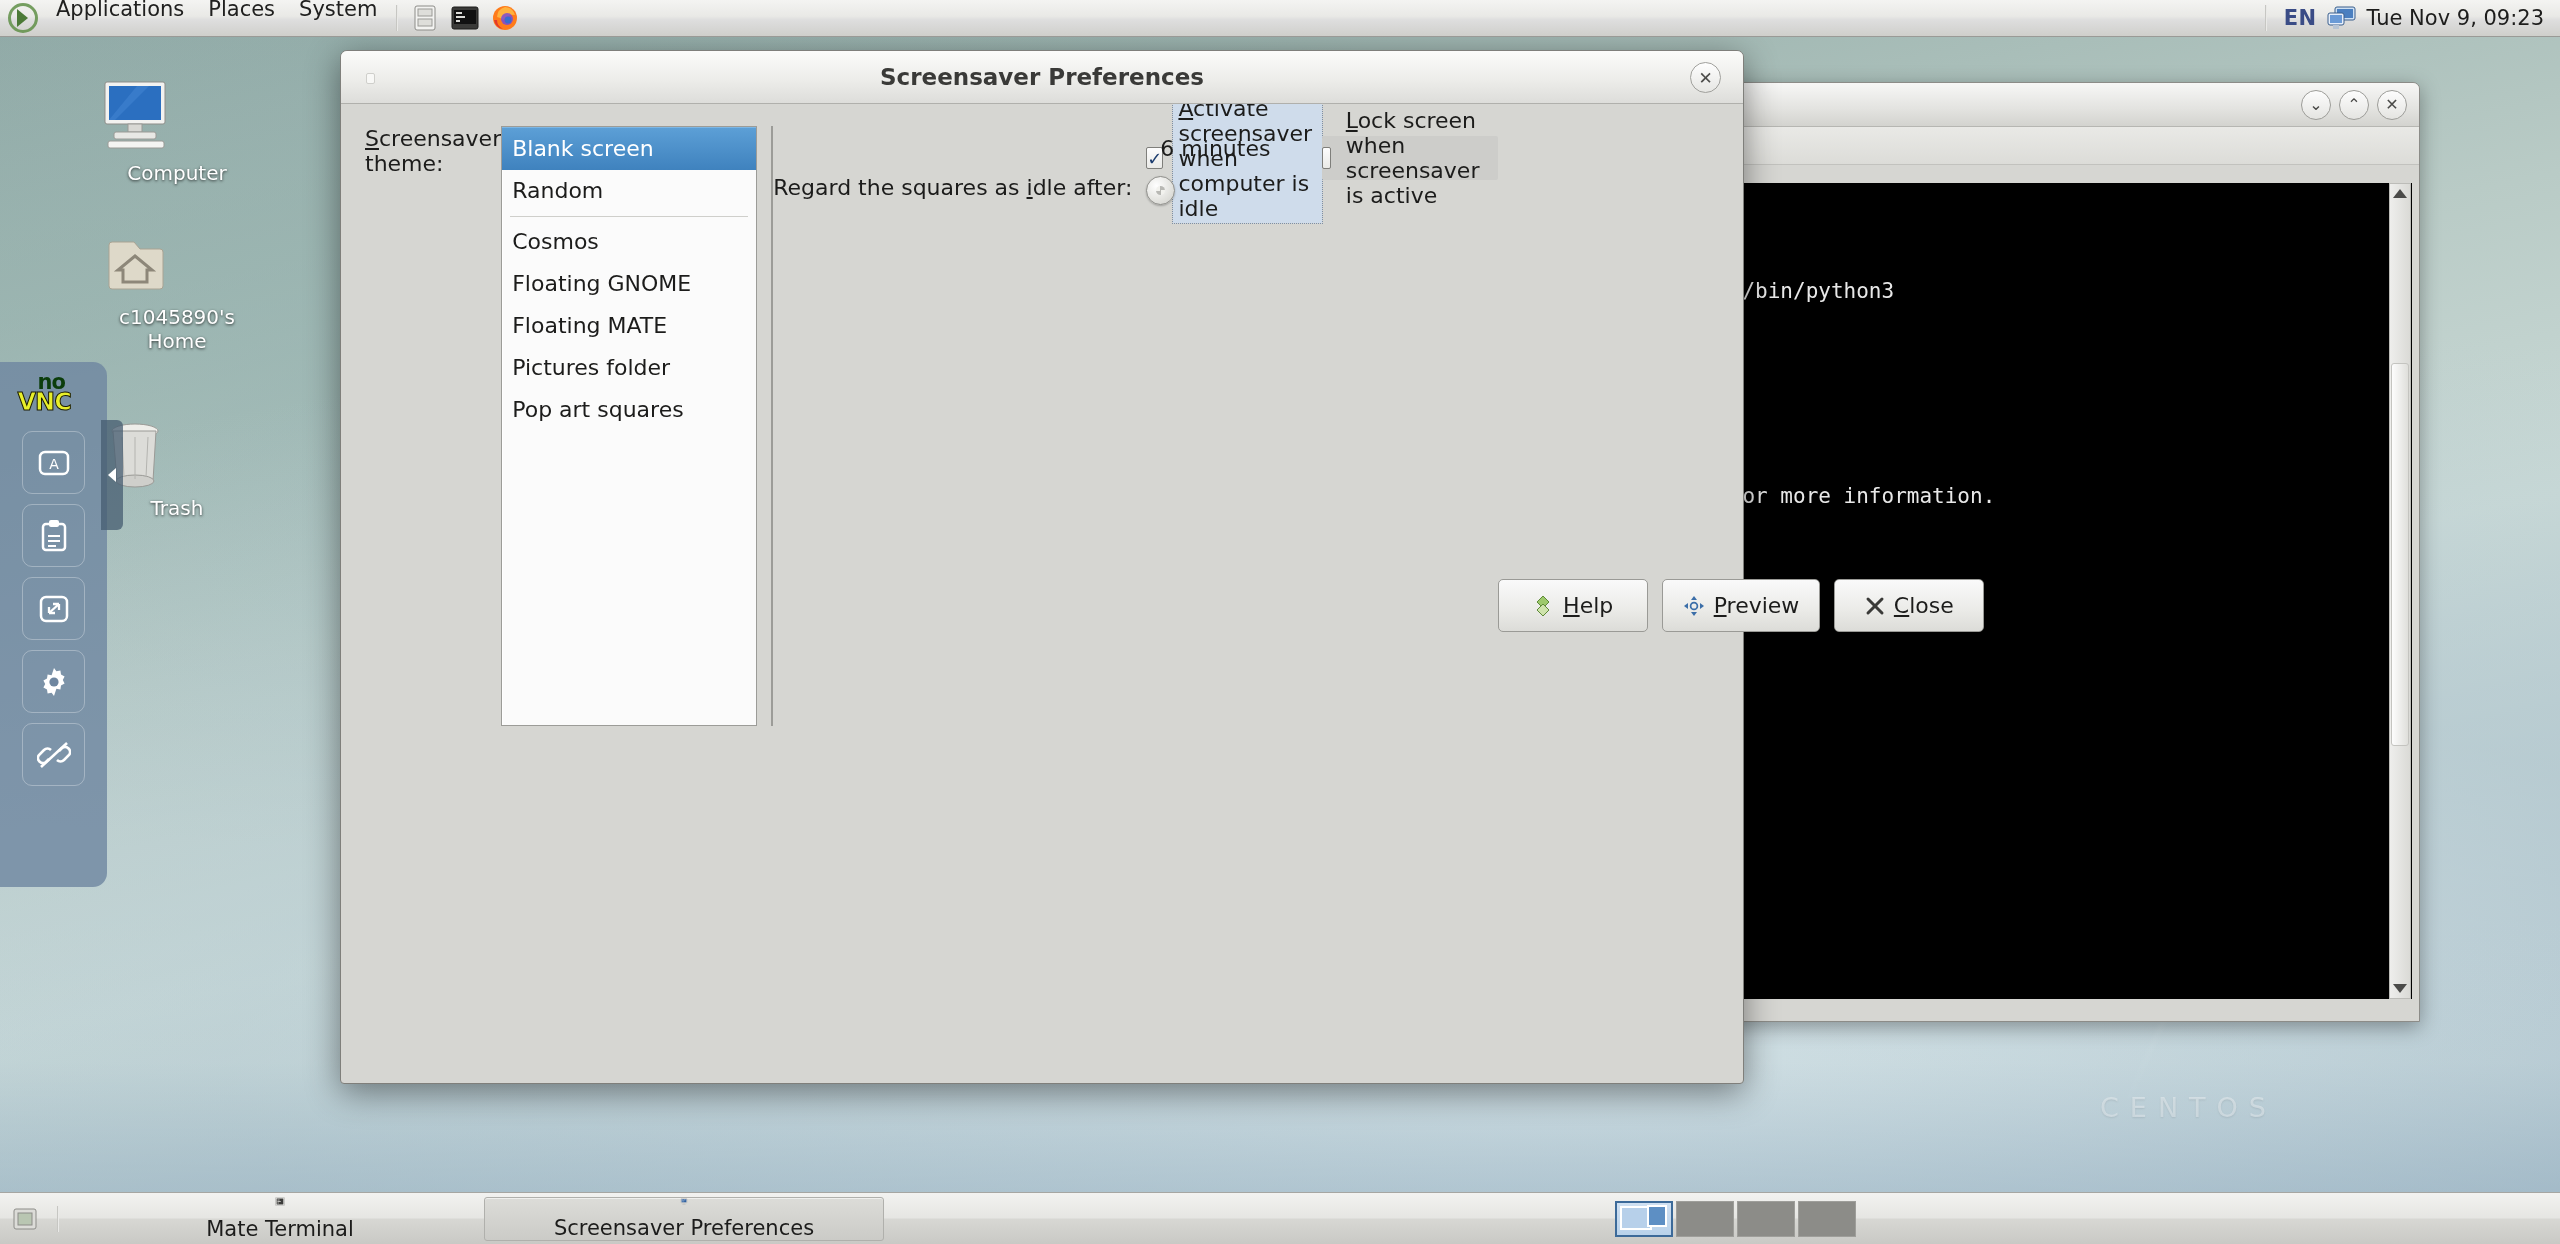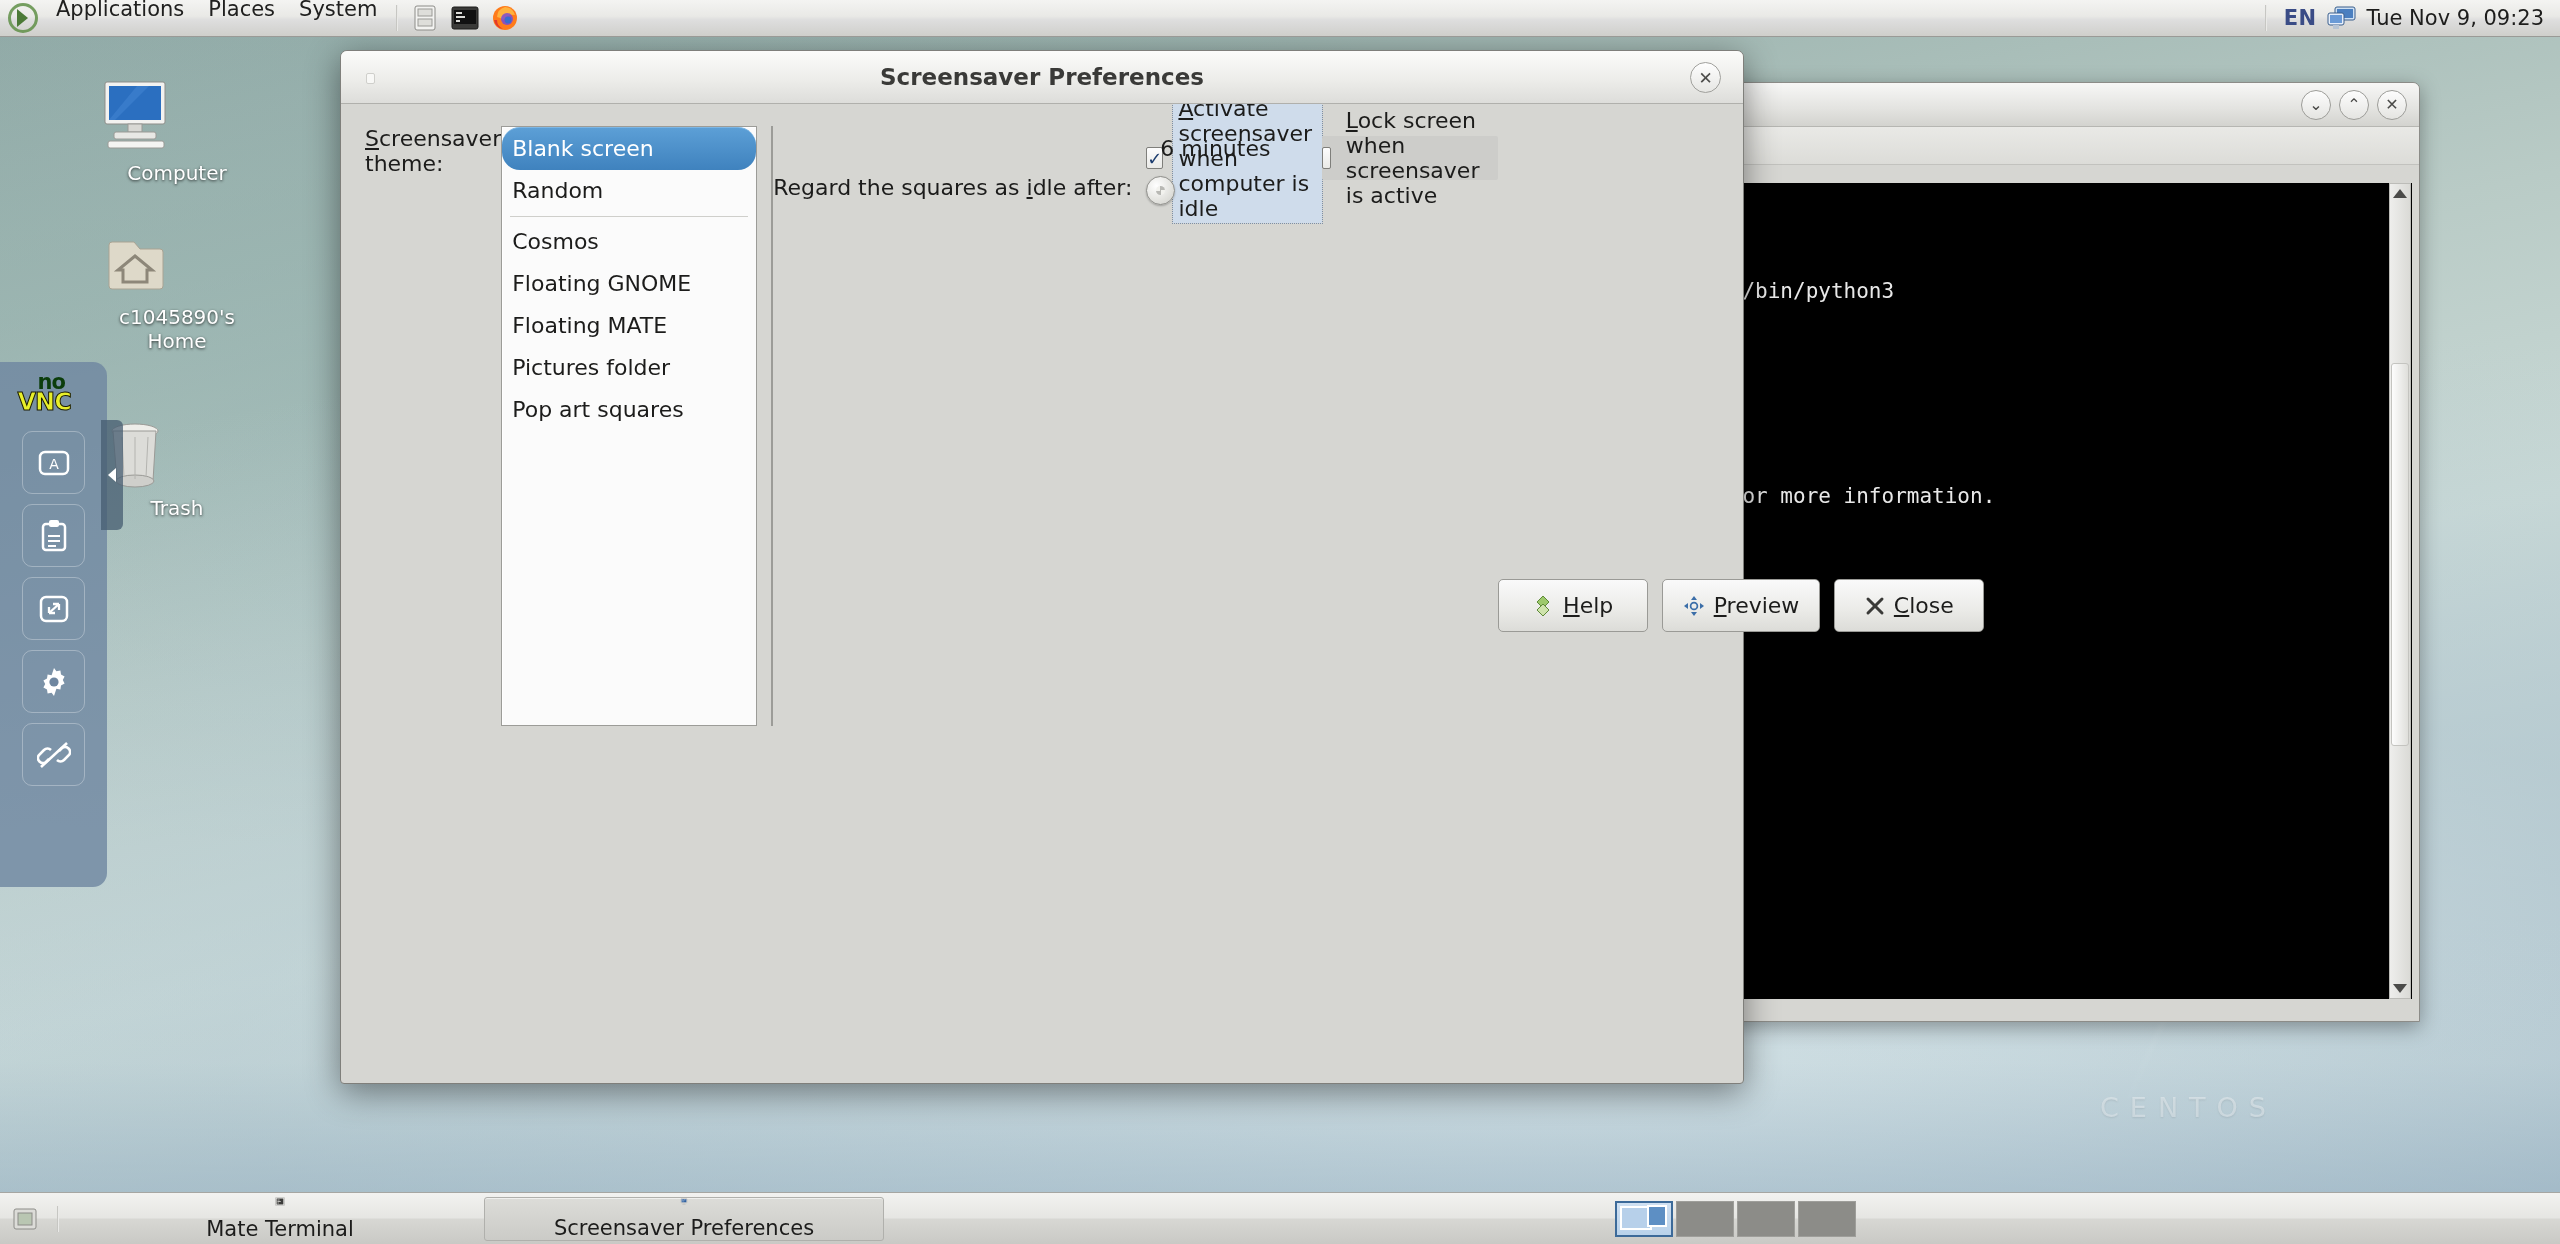--- a/index.html
+++ b/index.html
@@ -121,21 +121,21 @@
   #dlg .body{flex:1;padding:22px 24px 18px 24px;display:flex;flex-direction:row;}
   .fieldlabel{font-size:22px;color:#1c1c1b;margin-bottom:10px;}
   .u{text-decoration:underline;}
   .row-main{display:flex;gap:14px;height:600px;}
   .themelist{
     width:256px;background:#fbfbfb;border:1px solid #9c9c98;
     box-shadow: inset 1px 1px 0 #fff;
     overflow:hidden;
   }
   .themeitem{padding:6px 10px;font-size:22px;color:#1c1c1b;line-height:30px;}
-  .themeitem.sel{background:linear-gradient(to bottom,#5c9fd6,#3f82be);color:#fff;border-top:1px solid #7cb6e4;border-radius:18px;}
+  .themeitem.sel{background:linear-gradient(to bottom,#5c9fd6,#3f82be);color:#fff;border-top:1px solid #7cb6e4;}
   .themesep{height:1px;background:#cfcfcb;margin:4px 8px;}
   .preview{flex:1;background:#000;border:1px solid #9c9c98;}
   .slider-row{display:flex;align-items:flex-end;margin-top:24px;height:56px;}
   .slider-lbl{font-size:22px;color:#1c1c1b;padding-bottom:6px;white-space:nowrap;}
   .slider-wrap{flex:1;margin-left:14px;position:relative;height:56px;}
   .slider-val{position:absolute;left:14px;top:-14px;font-size:22px;color:#1c1c1b;white-space:nowrap;}
   .slider-track{position:absolute;left:0;right:0;top:40px;height:3px;background:linear-gradient(to bottom,#b0b0ac,#cfcfcb);border-radius:2px;}
   .slider-thumb{position:absolute;top:26px;width:29px;height:29px;border-radius:50%;
       background:radial-gradient(circle at 35% 32%,#ffffff,#e2e2de 60%,#cfcfcb);
       border:1px solid #8e8e8a;box-shadow:0 1px 2px rgba(0,0,0,.25);}

